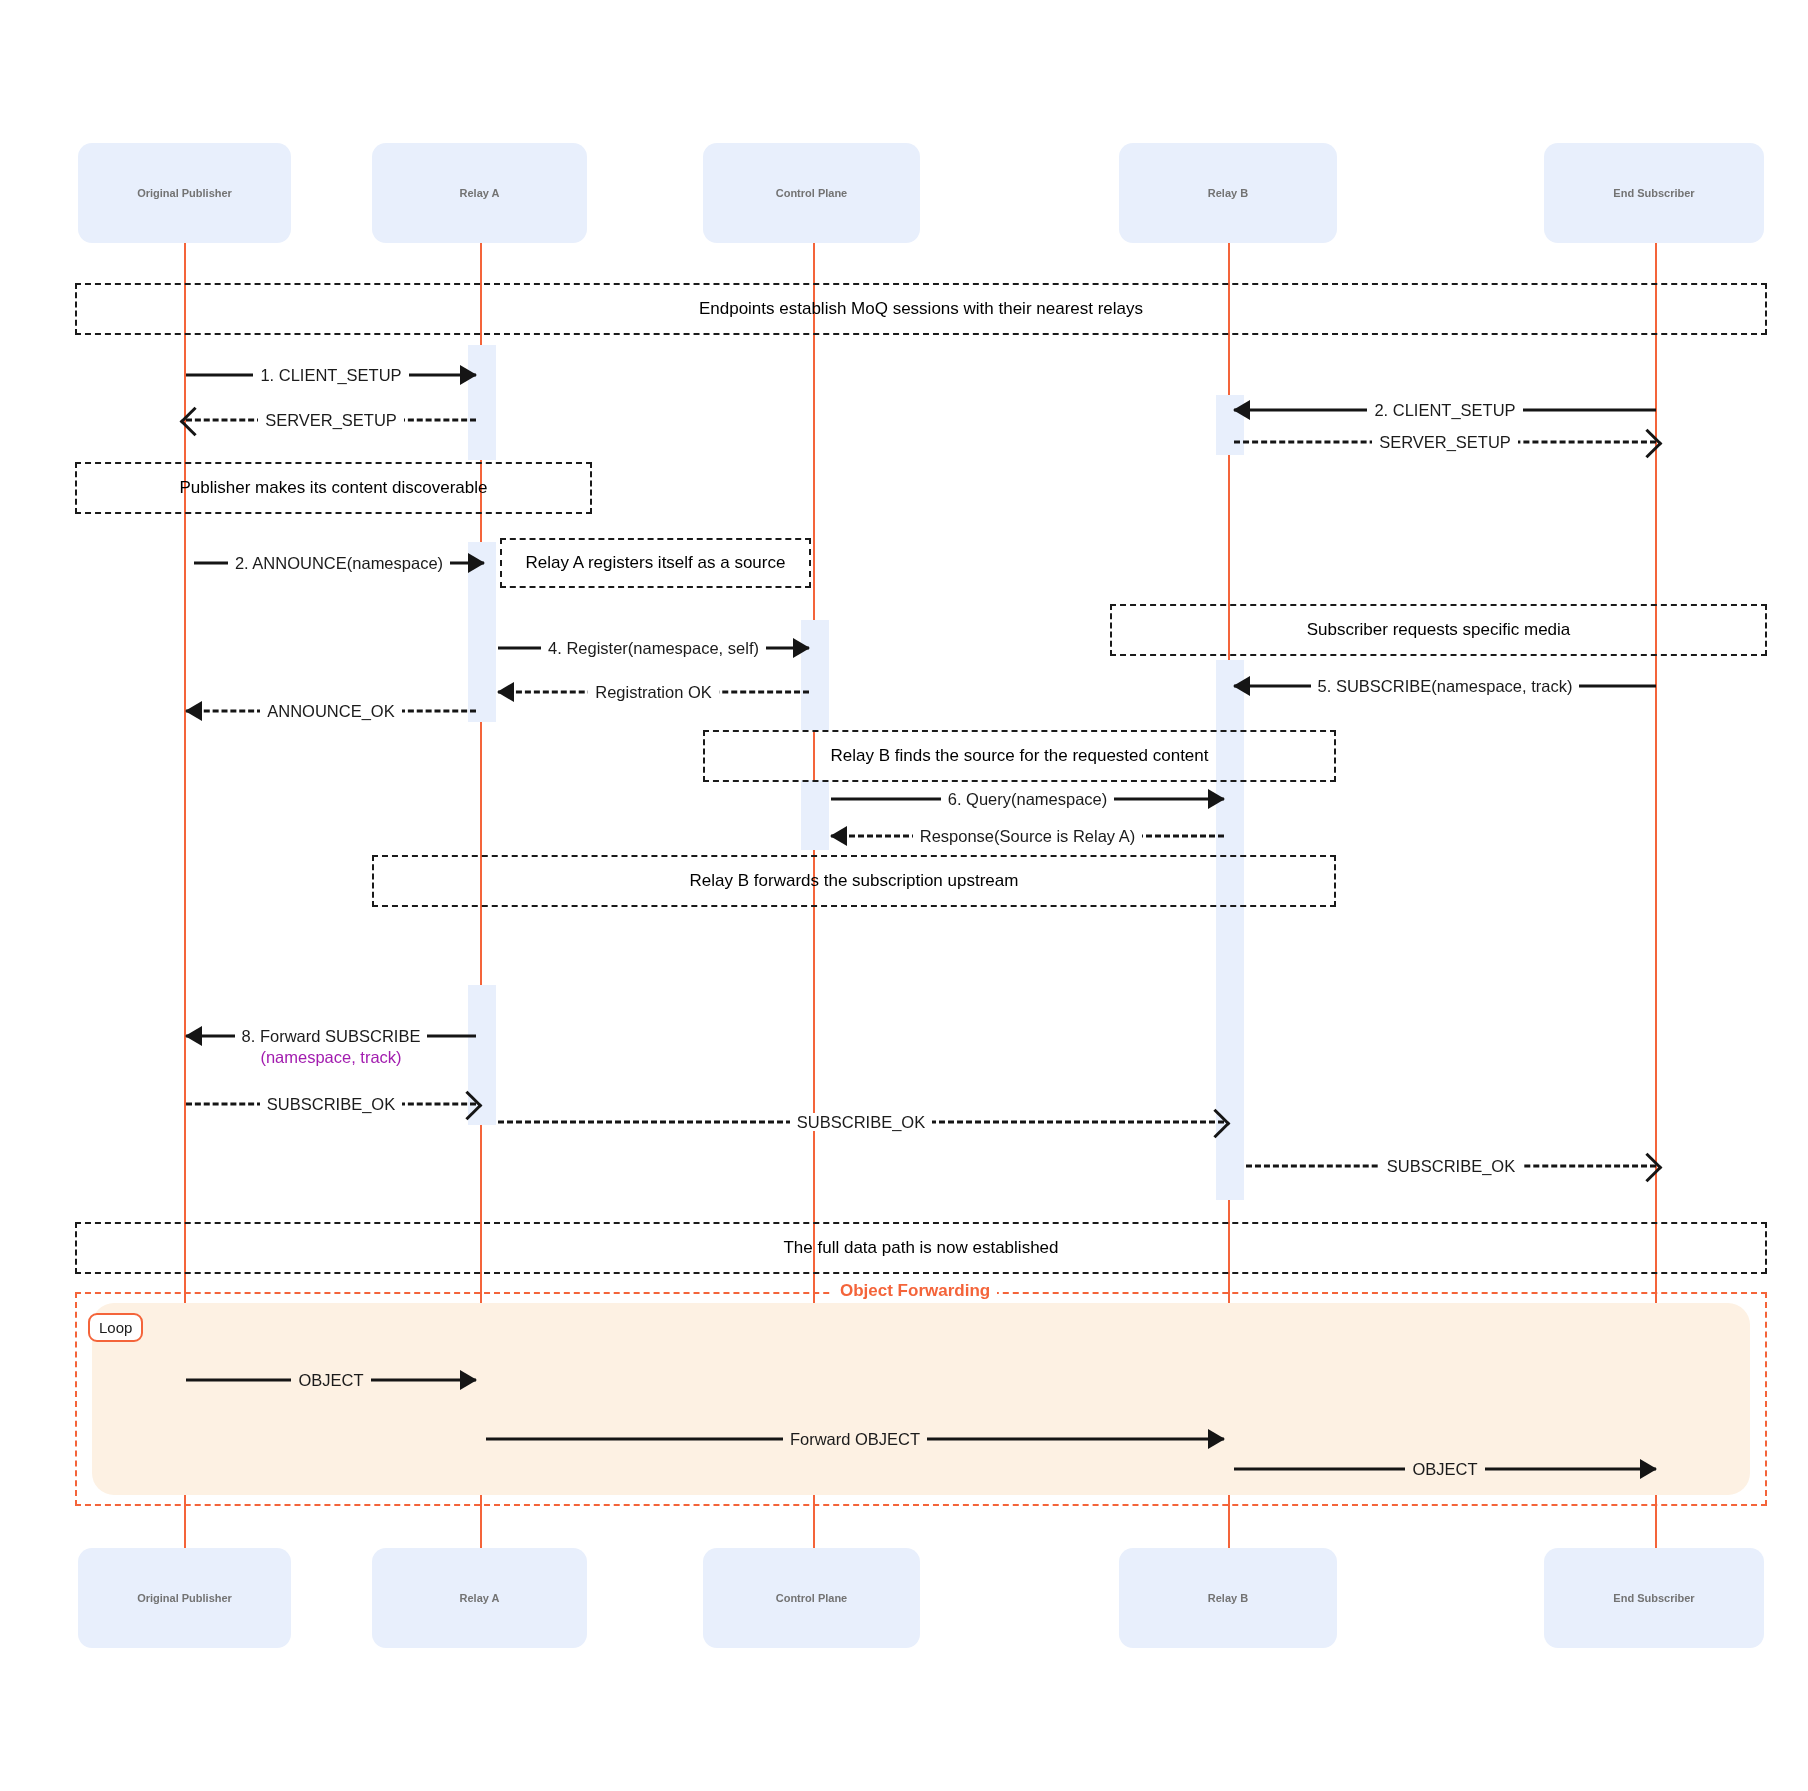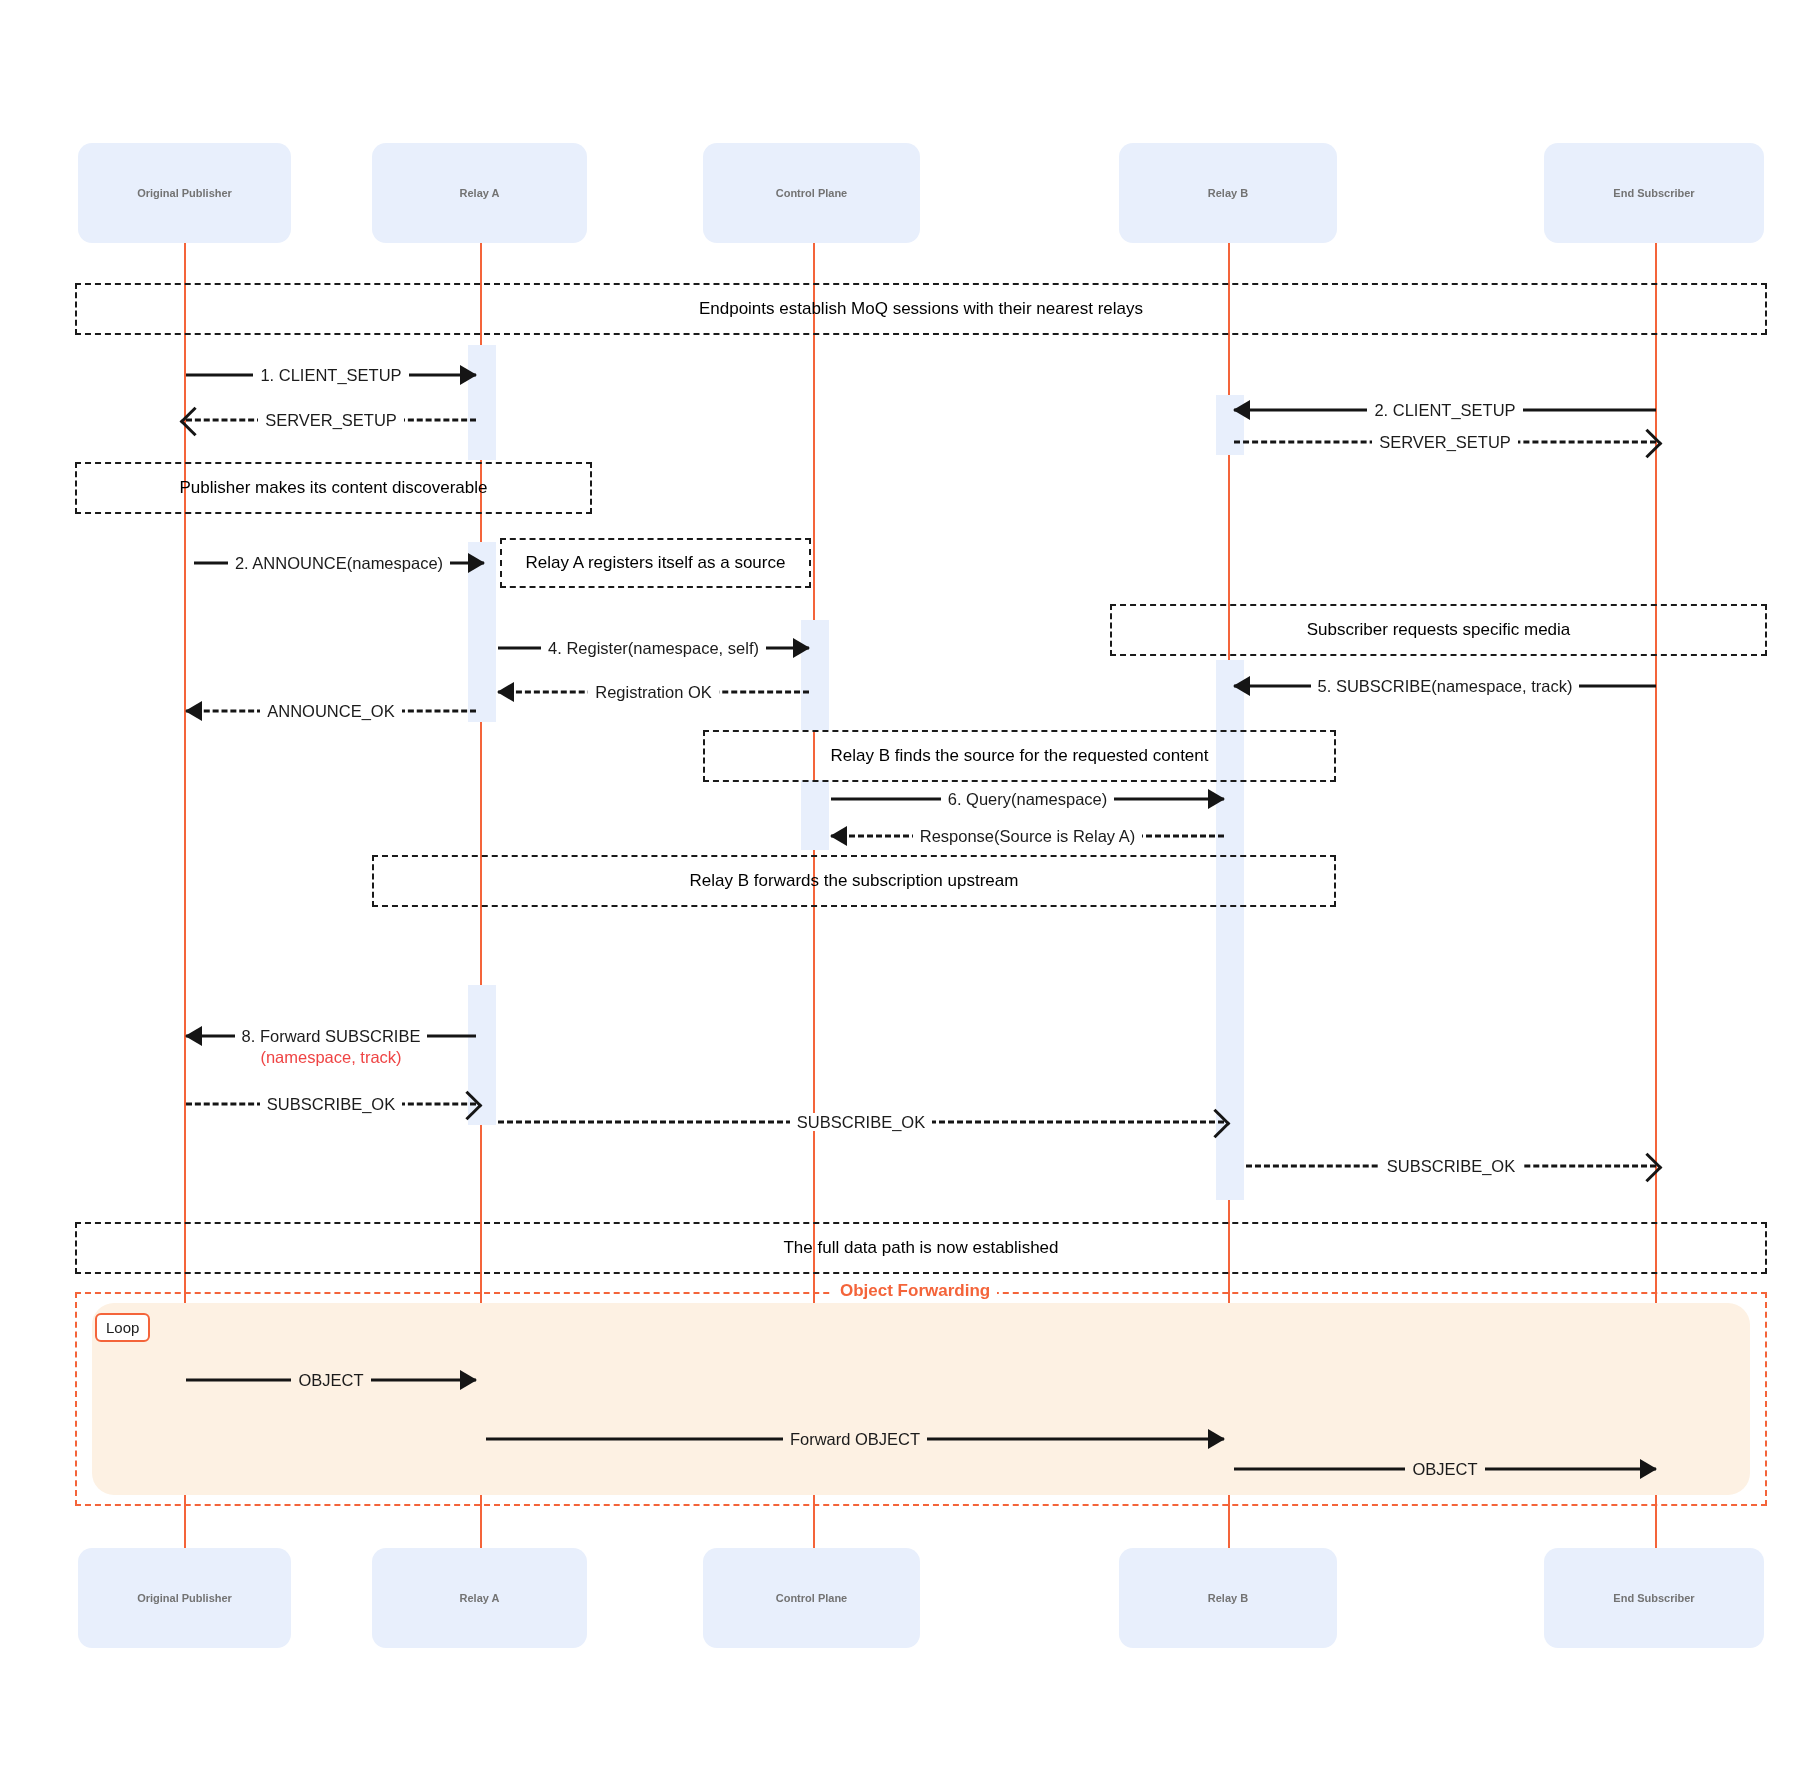--- a/index.html
+++ b/index.html
@@ -21,21 +21,21 @@
   .msg.dashed .line{border-top:3px dashed #151515;}
   .msg .label{position:absolute;left:0;right:0;text-align:center;font-size:16.5px;color:#1b1b1b;}
   .msg .label span{background:#ffffff;padding:0 7px;white-space:nowrap;}
   .msg.on-loop .label span{background:#fdf1e3;}
   .msg .head{position:absolute;top:50%;width:0;height:0;}
   .msg .head.right{right:-1px;transform:translateY(-10px);border-top:10px solid transparent;border-bottom:10px solid transparent;border-left:17px solid #151515;}
   .msg .head.left{left:-1px;transform:translateY(-10px);border-top:10px solid transparent;border-bottom:10px solid transparent;border-right:17px solid #151515;}
   .msg .head.open-right{right:-2px;transform:translate(0,-9px) ;width:18px;height:18px;border-top:3.5px solid #151515;border-right:3.5px solid #151515;border-left:0;border-bottom:0;transform:translateY(-9px) rotate(45deg);}
   .msg .head.open-left{left:-2px;width:18px;height:18px;border-bottom:3.5px solid #151515;border-left:3.5px solid #151515;transform:translateY(-9px) rotate(45deg);}
 
-  .msg .label2{position:absolute;left:0;right:0;top:26px;text-align:center;font-size:16.5px;color:#ef4444;}
+  .msg .label2{position:absolute;left:0;right:0;top:26px;text-align:center;font-size:16.5px;color:#a21caf;}
   .msg .label2 span{background:#ffffff;padding:0 7px;white-space:nowrap;}
 
   
   .loop-box{position:absolute;border:2.5px dashed #f4643a;box-sizing:border-box;}
   .loop-fill{position:absolute;background:#fdf1e3;border-radius:22px;}
   .loop-title{position:absolute;font-size:17px;font-weight:bold;color:#f4643a;background:#ffffff;padding:0 7px;white-space:nowrap;}
   .loop-tag{position:absolute;border:2.5px solid #f4643a;border-radius:9px;background:#ffffff;font-size:15px;color:#1b1b1b;padding:4px 9px;}
 </style>
 </head>
 <body>
@@ -189,21 +189,21 @@
     <div class="label"><span>SUBSCRIBE_OK</span></div>
   </div>
 
   <div class="note" style="left:75px;top:1222px;width:1692px;height:52px;">
     <div class="note-text">The full data path is now established</div>
   </div>
 
   <div class="loop-fill" style="left:92px;top:1303px;width:1658px;height:192px;"></div>
   <div class="loop-box" style="left:75px;top:1292px;width:1692px;height:214px;"></div>
   <div class="loop-title" style="left:833px;top:1281px;">Object Forwarding</div>
-  <div class="loop-tag" style="left:95px;top:1313px;border-radius:6px;">Loop</div>
+  <div class="loop-tag" style="left:88px;top:1313px;">Loop</div>
 
   <div class="msg on-loop" style="left:186px;top:1366px;width:290px;">
     <div class="line"></div>
     <div class="head right"></div>
     <div class="label"><span>OBJECT</span></div>
   </div>
 
   <div class="msg on-loop" style="left:486px;top:1425px;width:738px;">
     <div class="line"></div>
     <div class="head right"></div>

